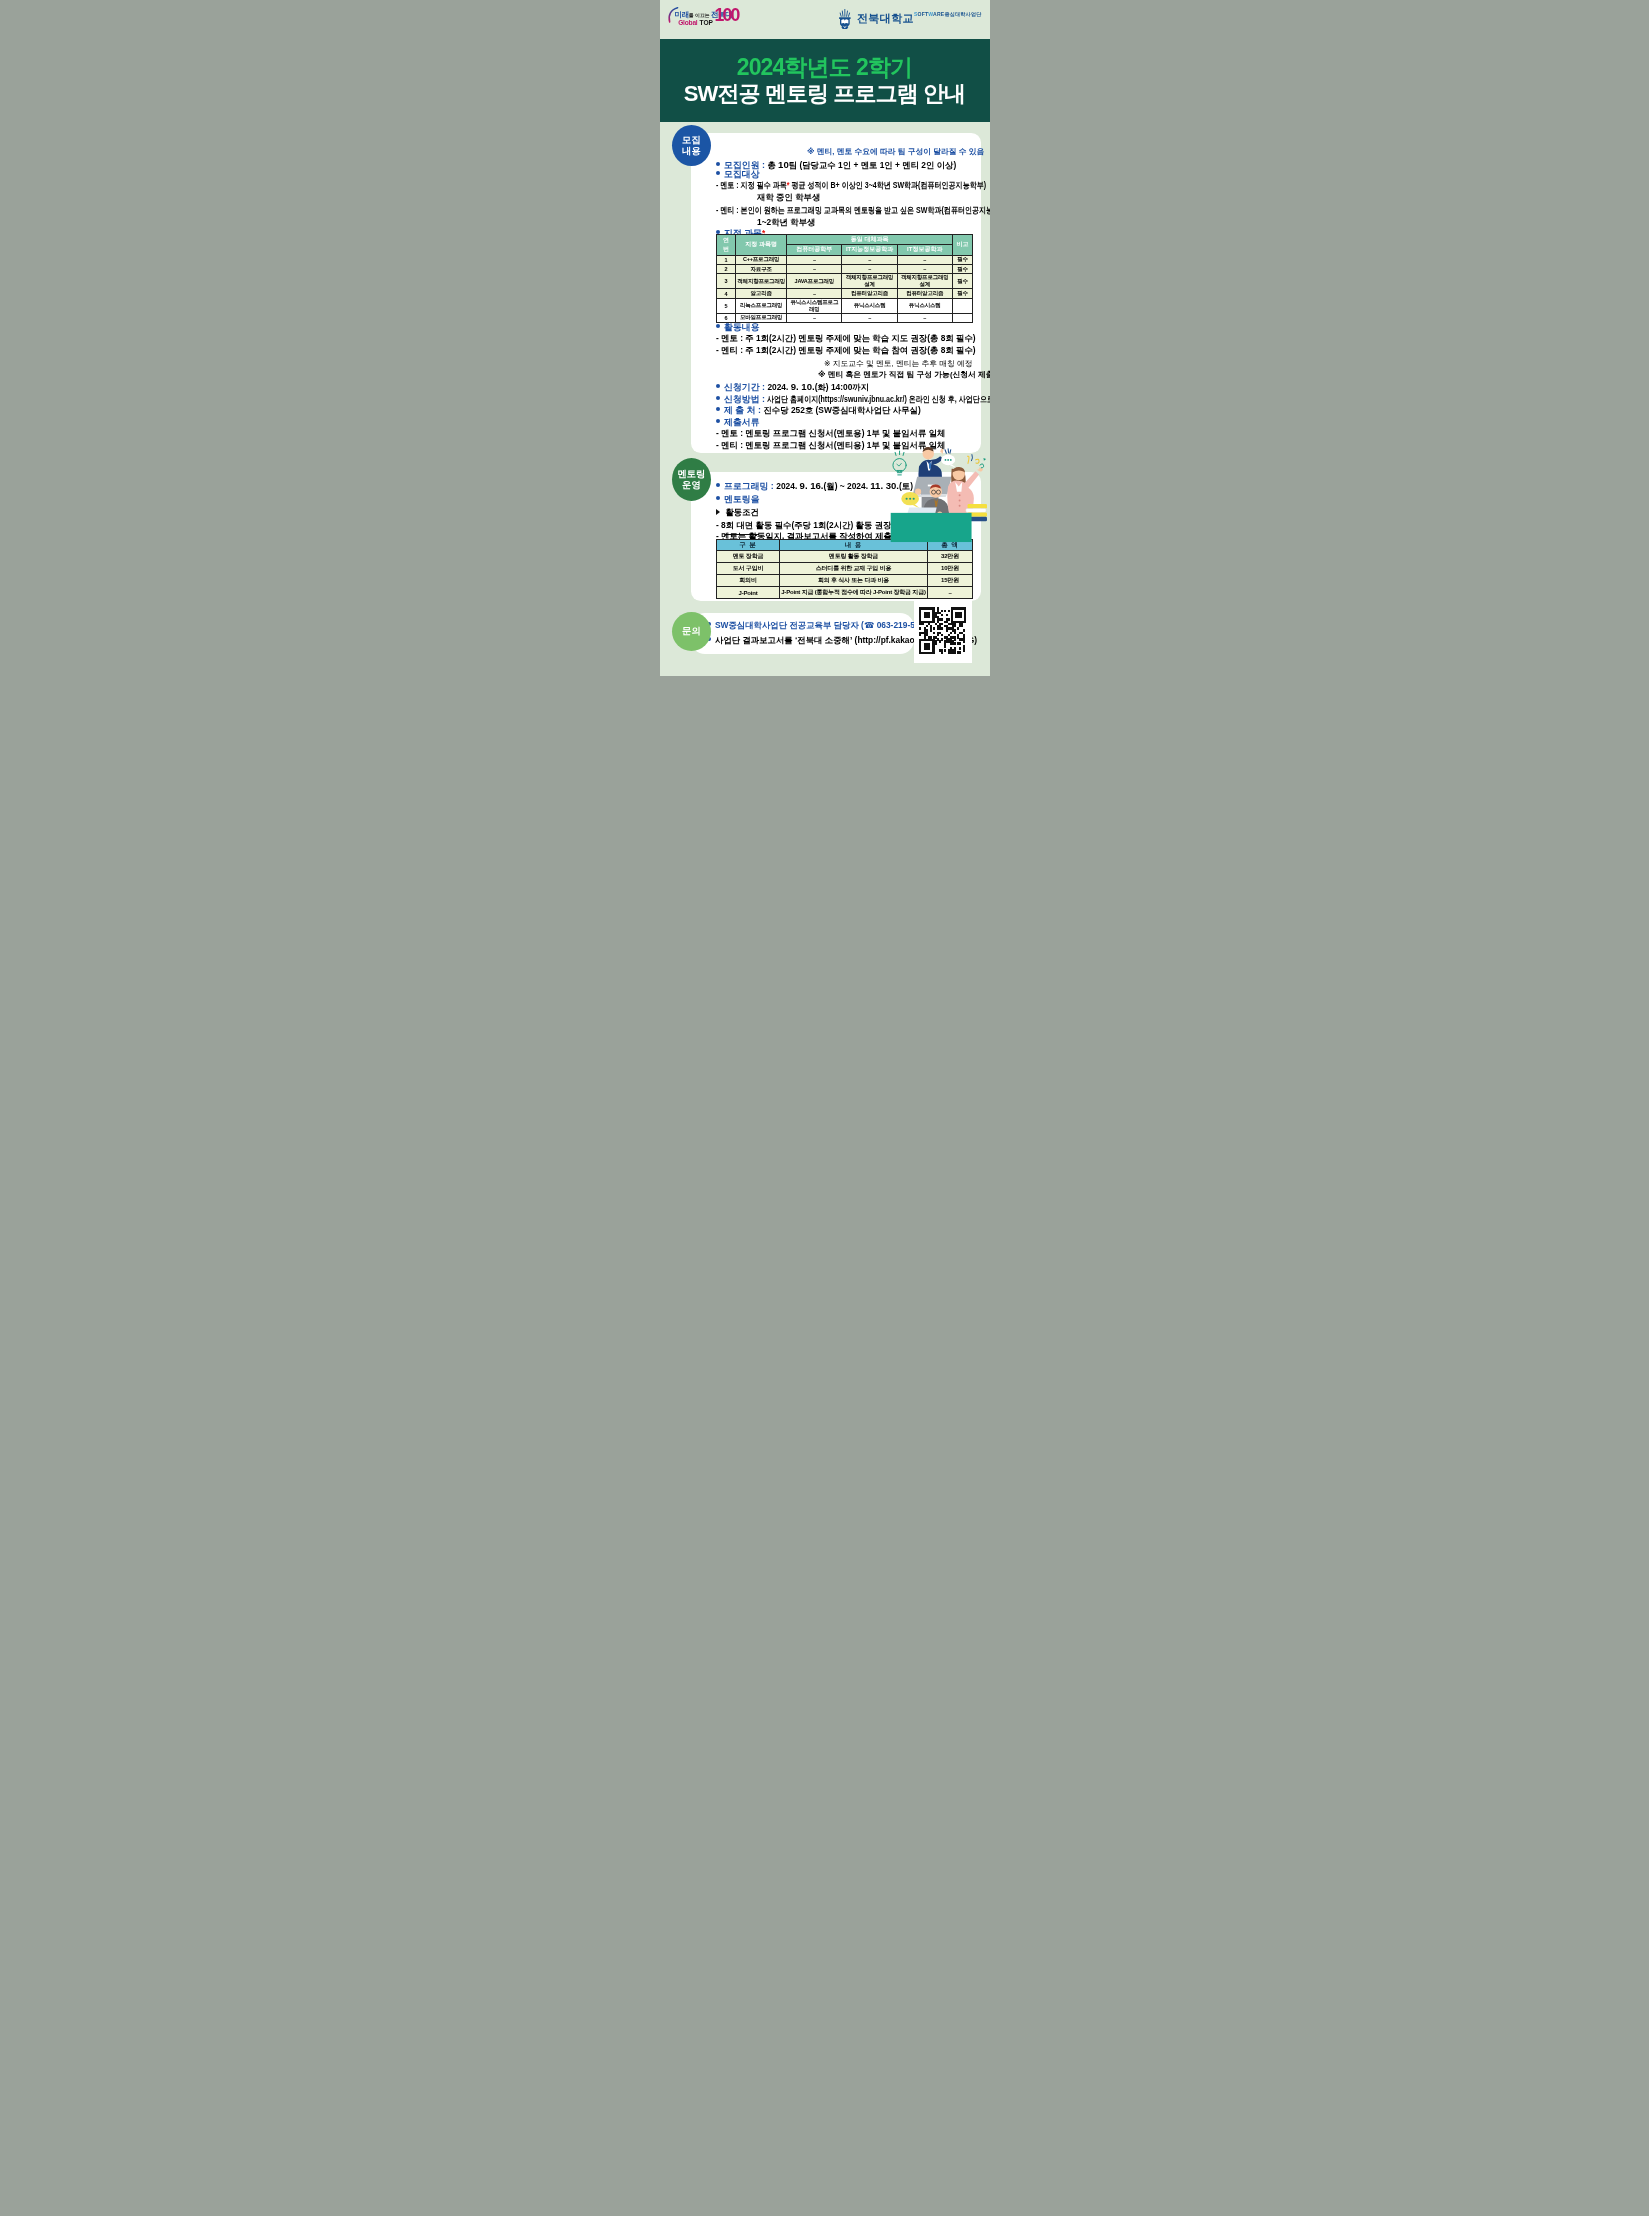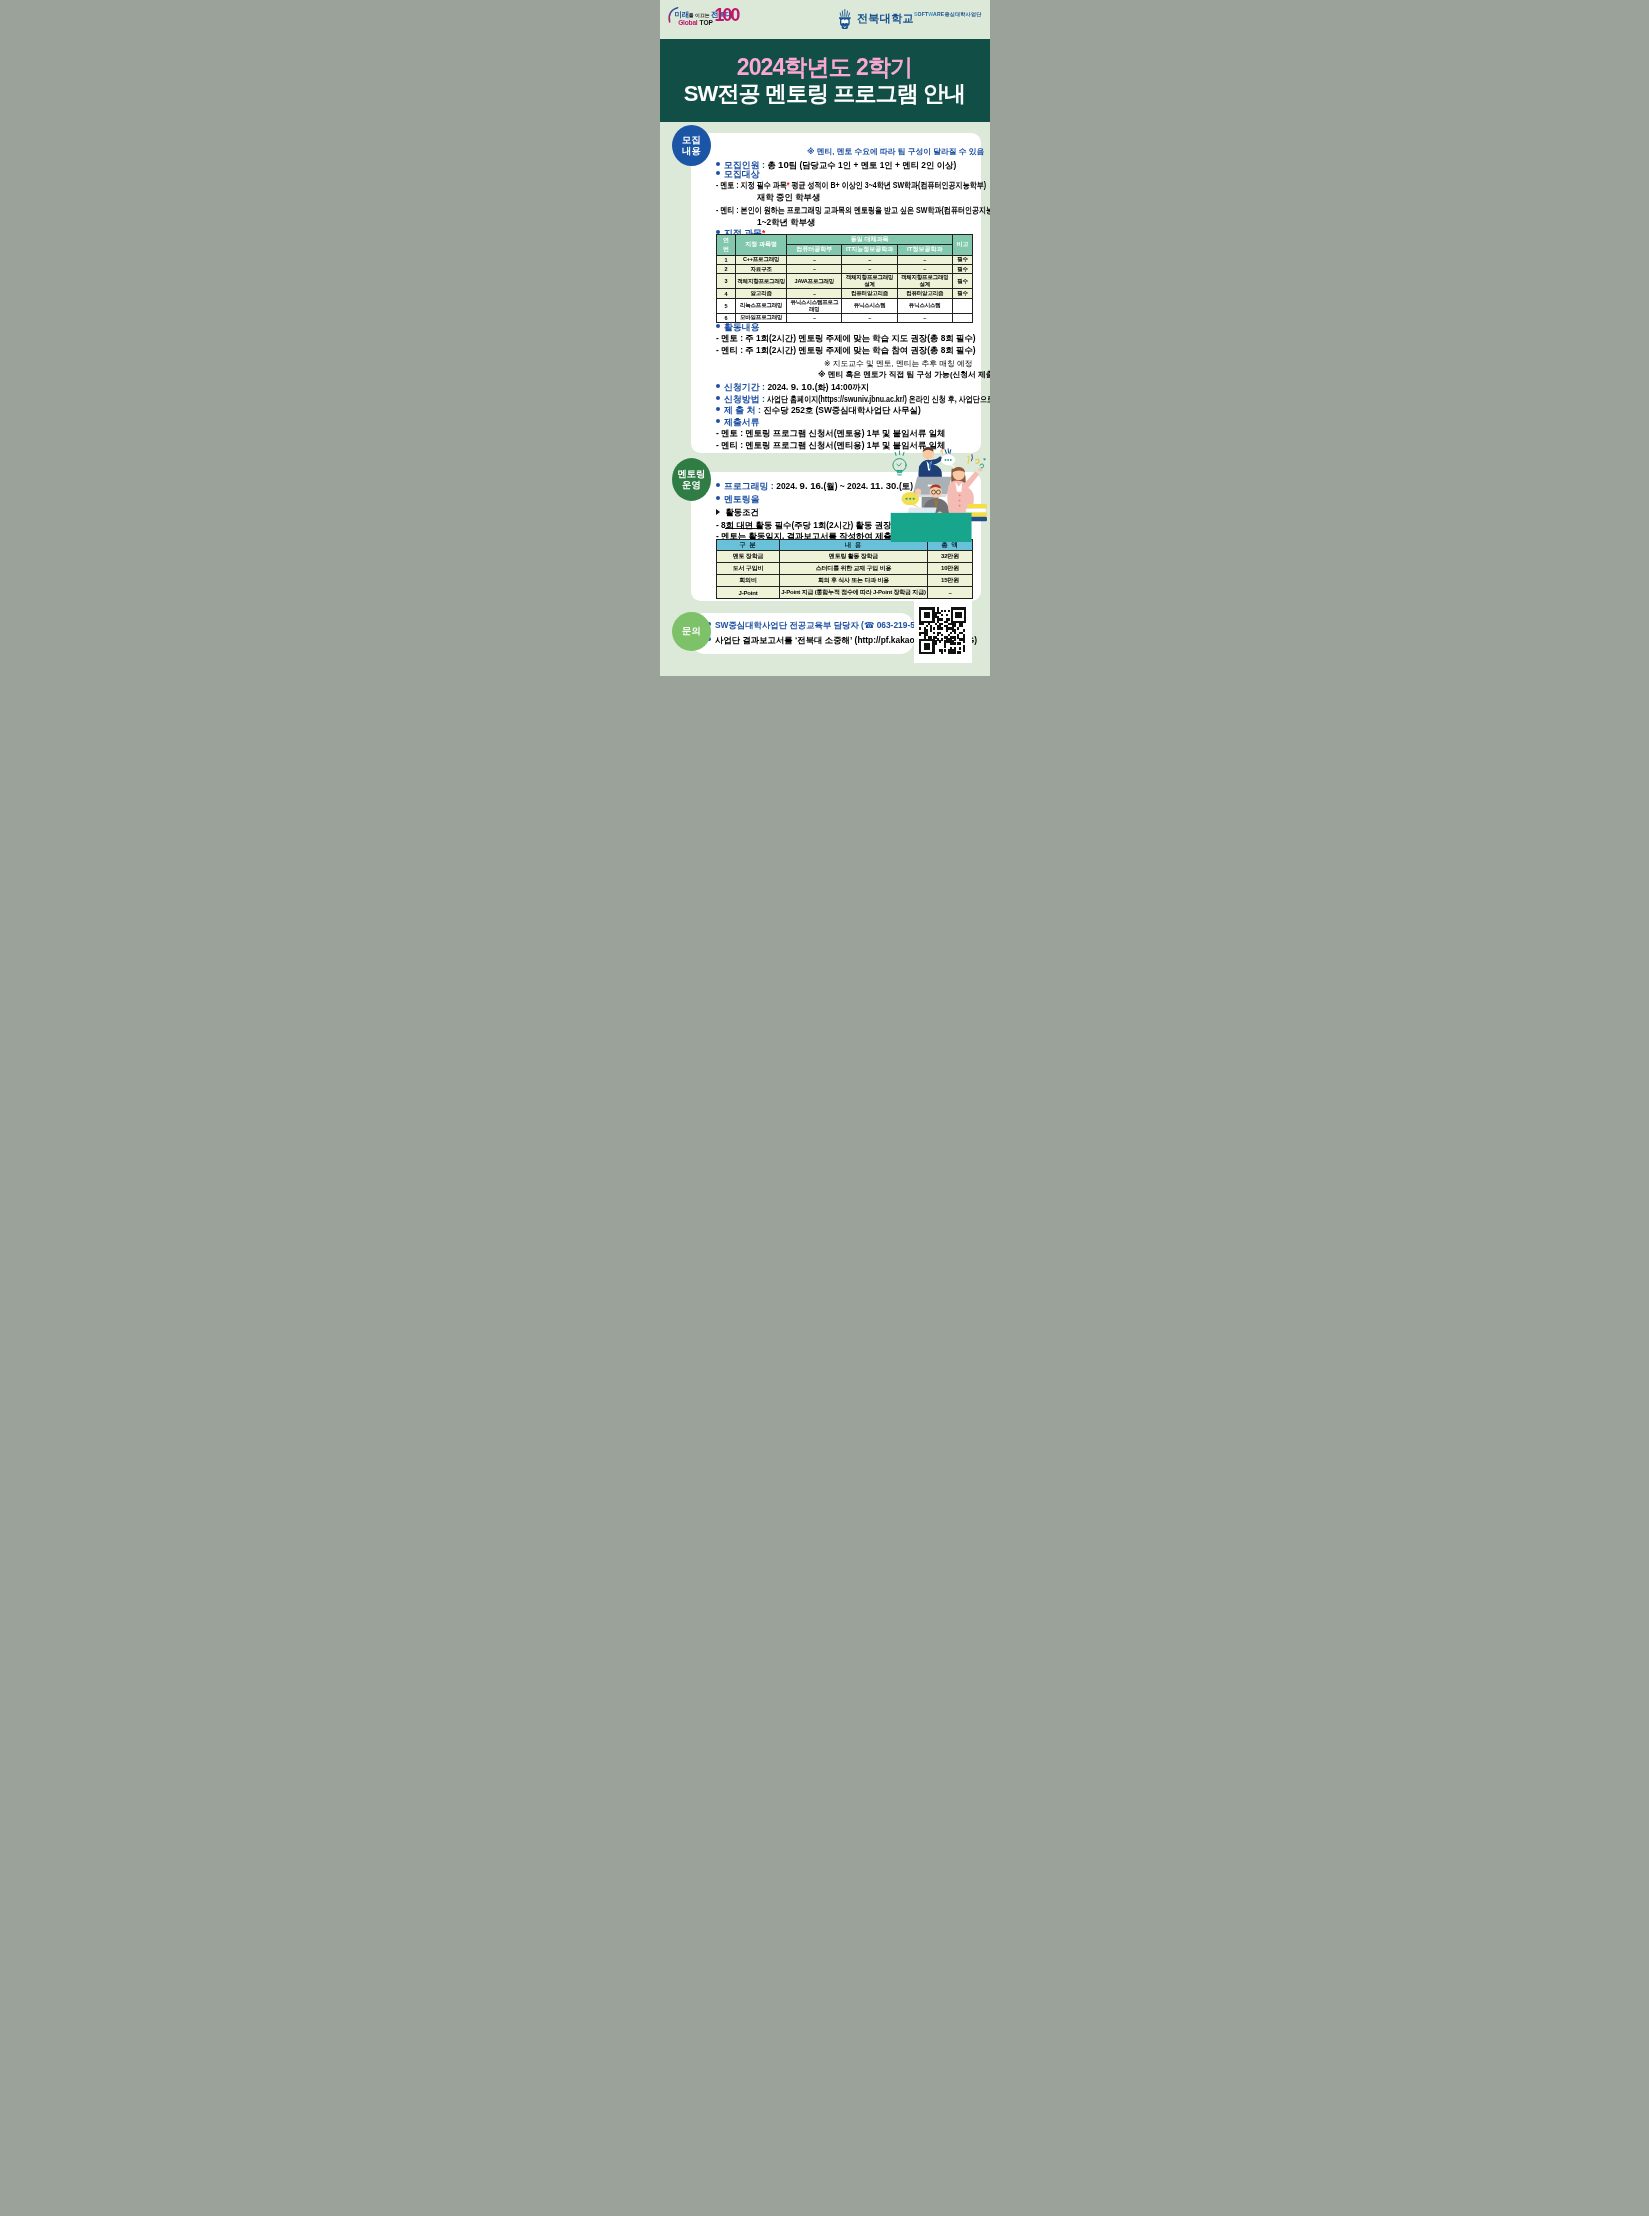--- a/index.html
+++ b/index.html
@@ -19,21 +19,21 @@
 
   #logo-right{position:absolute;right:8px;top:7px;height:23px;display:flex;align-items:center;gap:3.5px;}
   #lr-text{display:flex;flex-direction:row;line-height:1.1;}
   #lr-univ{color:#17518f;font-weight:800;font-size:11px;letter-spacing:0.4px;}
   #lr-unit{color:#17518f;font-weight:700;font-size:5.1px;letter-spacing:0.2px;}
   #lr-unit .lt{color:#3f9ad1;}
 
   
   #banner{position:absolute;left:0;top:39px;width:330px;height:83px;background:#114f46;
           display:flex;flex-direction:column;align-items:center;justify-content:center;gap:1.8px;}
-  #banner .t1{color:#f9a8d4;font-weight:800;font-size:23px;letter-spacing:-0.9px;line-height:1.1;white-space:nowrap;}
+  #banner .t1{color:#22c55e;font-weight:800;font-size:23px;letter-spacing:-0.9px;line-height:1.1;white-space:nowrap;}
   #banner .t2{color:#ffffff;font-weight:800;font-size:22px;letter-spacing:-0.9px;line-height:1.1;white-space:nowrap;}
 
   
   .card{position:absolute;background:#fff;border-radius:9.8px;}
   #card-recruit{left:31.5px;top:133px;width:290px;height:320px;}
   #card-operation{left:31.5px;top:472px;width:290px;height:129px;}
   #card-contact{left:31.5px;top:613px;width:223px;height:41px;border-radius:14px;}
   .badge{position:absolute;display:flex;flex-direction:column;align-items:center;justify-content:center;
          border-radius:50%;color:#fff;font-weight:800;font-size:9.3px;line-height:1.15;text-align:center;z-index:5;}
   #badge-recruit{left:12.4px;top:125px;width:39px;height:41px;background:#1b55a5;}
@@ -45,21 +45,21 @@
   .lbl{color:#1d50a3;font-weight:800;font-size:8.9px;}
   .blt::before{content:"";display:inline-block;width:4px;height:4px;border-radius:50%;background:#1d50a3;
                margin-right:4px;vertical-align:1.8px;}
   .b{font-weight:800;}
   .big{font-size:1.14em;font-weight:800;}
   .red{color:#e8120c;font-weight:800;}
   .note{color:#1d50a3;font-weight:700;font-size:7.8px;}
   .condense{transform:scaleX(.84);transform-origin:0 50%;}
   .tri::before{content:"";display:inline-block;width:0;height:0;border-left:4.9px solid #111;
                border-top:3.1px solid transparent;border-bottom:3.1px solid transparent;margin-right:3.1px;}
-  .ul{border-bottom:1.1px solid #111;padding-bottom:11px;}
+  .ul{border-bottom:1.1px solid #111;padding-bottom:17px;}
 
   
   #card-recruit .line{left:25px;}
   .c1-count{top:26px;}
   .c1-note{top:13px;left:116px !important;}
   .c1-target{top:35px;}
   .c1-mentor1{top:47px;}
   .c1-mentor2{top:59px;left:66px !important;}
   .c1-mentee1{top:72px;}
   .c1-mentee2{top:84px;left:66px !important;}

